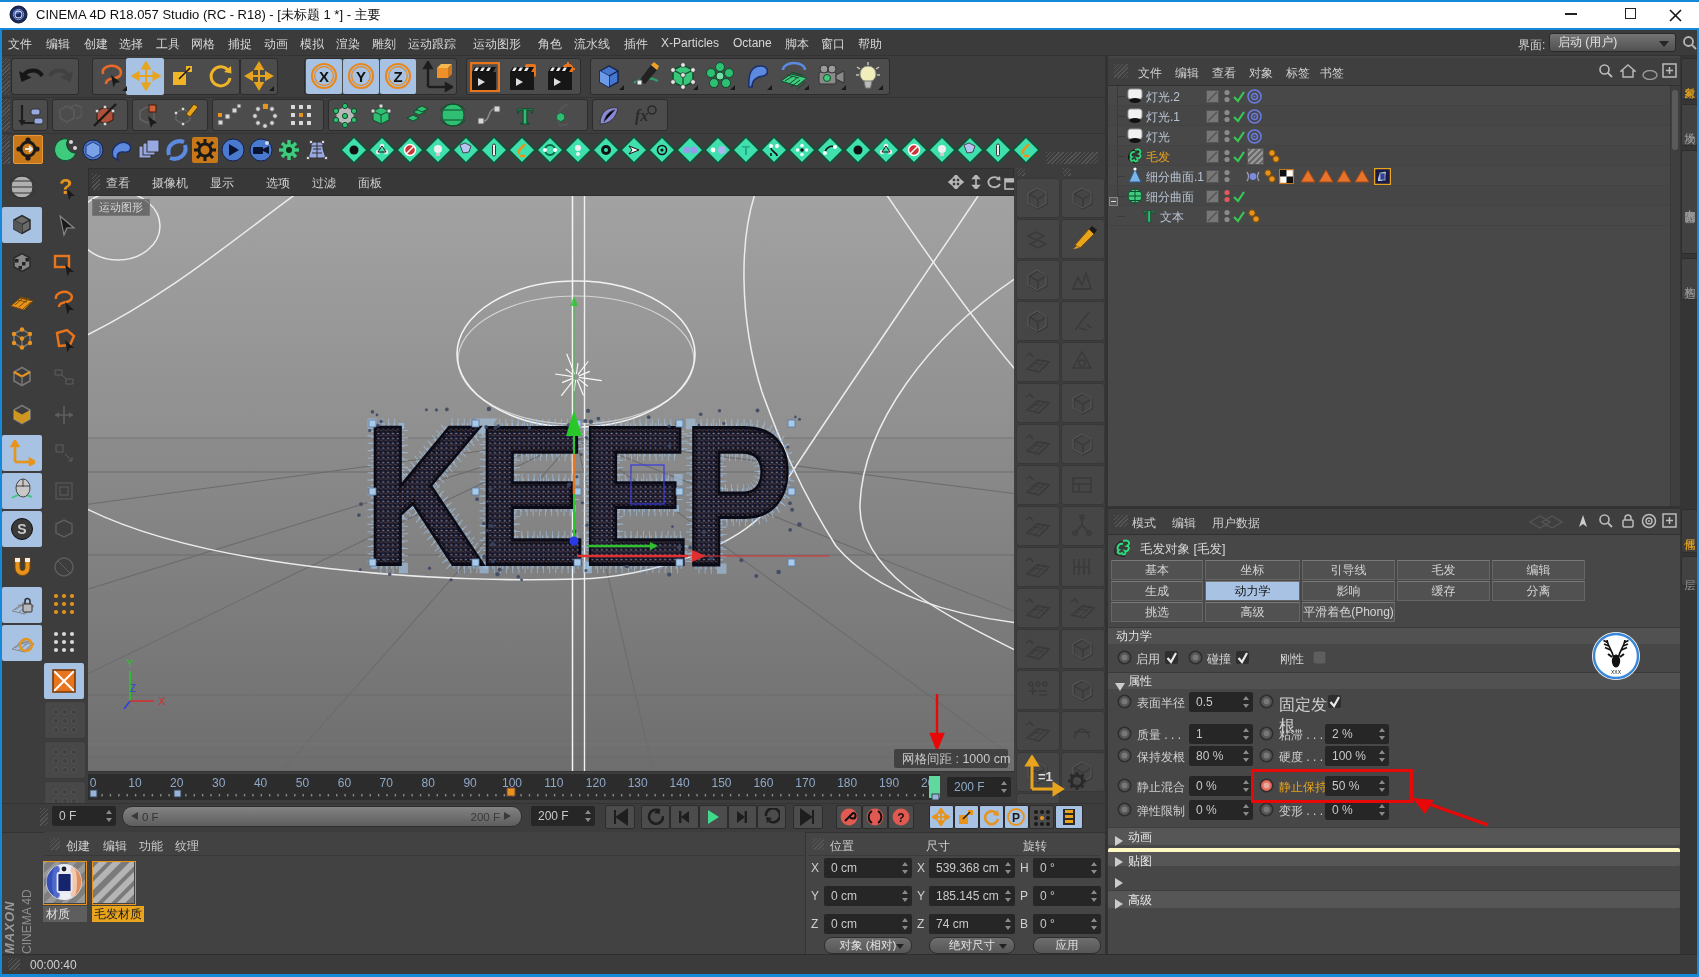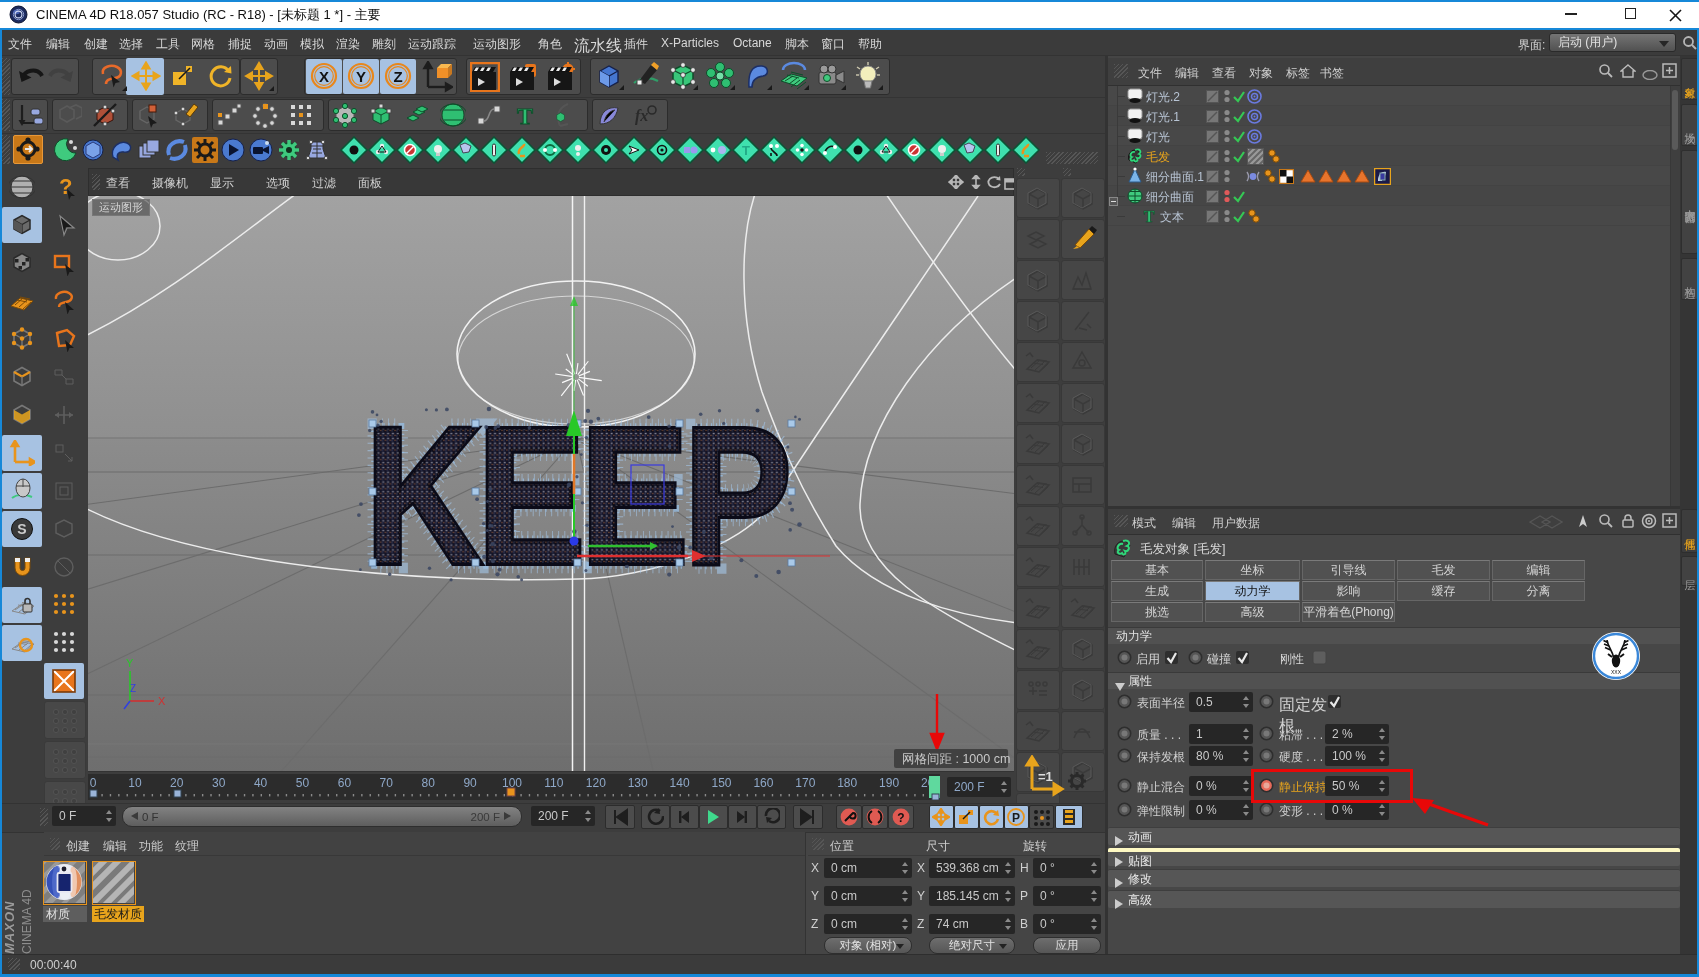--- a/index.html
+++ b/index.html
@@ -41,21 +41,21 @@
 <div class="abs" style="left:156px;top:36px;width:120px;height:16px;color:#d8d8d8;font-size:12px;">工具</div>
 <div class="abs" style="left:191px;top:36px;width:120px;height:16px;color:#d8d8d8;font-size:12px;">网格</div>
 <div class="abs" style="left:228px;top:36px;width:120px;height:16px;color:#d8d8d8;font-size:12px;">捕捉</div>
 <div class="abs" style="left:264px;top:36px;width:120px;height:16px;color:#d8d8d8;font-size:12px;">动画</div>
 <div class="abs" style="left:300px;top:36px;width:120px;height:16px;color:#d8d8d8;font-size:12px;">模拟</div>
 <div class="abs" style="left:336px;top:36px;width:120px;height:16px;color:#d8d8d8;font-size:12px;">渲染</div>
 <div class="abs" style="left:372px;top:36px;width:120px;height:16px;color:#d8d8d8;font-size:12px;">雕刻</div>
 <div class="abs" style="left:408px;top:36px;width:120px;height:16px;color:#d8d8d8;font-size:12px;">运动跟踪</div>
 <div class="abs" style="left:473px;top:36px;width:120px;height:16px;color:#d8d8d8;font-size:12px;">运动图形</div>
 <div class="abs" style="left:538px;top:36px;width:120px;height:16px;color:#d8d8d8;font-size:12px;">角色</div>
-<div class="abs" style="left:574px;top:36px;width:120px;height:16px;color:#d8d8d8;font-size:16px;">流水线</div>
+<div class="abs" style="left:574px;top:36px;width:120px;height:16px;color:#d8d8d8;font-size:12px;">流水线</div>
 <div class="abs" style="left:624px;top:36px;width:120px;height:16px;color:#d8d8d8;font-size:12px;">插件</div>
 <div class="abs" style="left:661px;top:36px;width:120px;height:16px;color:#d8d8d8;font-size:12px;">X-Particles</div>
 <div class="abs" style="left:733px;top:36px;width:120px;height:16px;color:#d8d8d8;font-size:12px;">Octane</div>
 <div class="abs" style="left:785px;top:36px;width:120px;height:16px;color:#d8d8d8;font-size:12px;">脚本</div>
 <div class="abs" style="left:821px;top:36px;width:120px;height:16px;color:#d8d8d8;font-size:12px;">窗口</div>
 <div class="abs" style="left:858px;top:36px;width:120px;height:16px;color:#d8d8d8;font-size:12px;">帮助</div>
 <div class="abs" style="left:1518px;top:37px;width:40px;height:14px;color:#d0d0d0;font-size:12px;">界面:</div>
 <div class="abs" style="left:1549px;top:33px;width:127px;height:19px;background:linear-gradient(#747474,#515151);border:1px solid #2a2a2a;border-radius:3px;color:#e2e2e2;font-size:12px;line-height:17px;padding-left:8px;">启动 (用户)<span style="position:absolute;right:6px;top:7px;border-left:5px solid transparent;border-right:5px solid transparent;border-top:6px solid #262626;"></span></div>
 <div class="abs" style="left:1682px;top:35px;width:16px;height:16px;"><svg width="16" height="16">
         <circle cx="6.5" cy="6.5" r="4.5" fill="none" stroke="#b5b5b5" stroke-width="1.8"></circle>
@@ -1726,21 +1726,20 @@
         <path d="M4 5 l22 2 -9 14z" fill="#e80808"></path>
       </svg></div>
 <div class="abs" style="left:1108px;top:827px;width:572px;height:18px;background:#565656;color:#e8e8e8;font-size:12px;line-height:18px;padding-left:20px;border-radius:2px;border-top:1px solid #3e3e3e;">动画</div>
 <div class="abs" style="left:1115px;top:832px;width:8px;height:10px;"><svg width="8" height="10" viewBox="0 0 8 10">
         <path d="M0 0 v10 l8-5z" fill="#ccc"></path>
       </svg></div>
 <div class="abs" style="left:1108px;top:848px;width:572px;height:18px;background:#565656;color:#e8e8e8;font-size:12px;line-height:18px;padding-left:20px;border-radius:2px;border-top:4px solid #fef9c3;">贴图</div>
 <div class="abs" style="left:1115px;top:853px;width:8px;height:10px;"><svg width="8" height="10" viewBox="0 0 8 10">
         <path d="M0 0 v10 l8-5z" fill="#ccc"></path>
       </svg></div>
-<div class="abs" style="left:1108px;top:869px;width:572px;height:18px;background:#565656;color:#e8e8e8;font-size:12px;line-height:18px;padding-left:20px;border-radius:2px;border-top:1px solid #3e3e3e;">修改</div>
 <div class="abs" style="left:1115px;top:874px;width:8px;height:10px;"><svg width="8" height="10" viewBox="0 0 8 10">
         <path d="M0 0 v10 l8-5z" fill="#ccc"></path>
       </svg></div>
 <div class="abs" style="left:1108px;top:890px;width:572px;height:18px;background:#565656;color:#e8e8e8;font-size:12px;line-height:18px;padding-left:20px;border-radius:2px;border-top:1px solid #3e3e3e;">高级</div>
 <div class="abs" style="left:1115px;top:895px;width:8px;height:10px;"><svg width="8" height="10" viewBox="0 0 8 10">
         <path d="M0 0 v10 l8-5z" fill="#ccc"></path>
       </svg></div>
 <div class="abs" style="left:1591px;top:631px;width:50px;height:50px;"><svg width="50" height="50">
         <circle cx="25" cy="25" r="24" fill="#fff"></circle>
         <circle cx="25" cy="25" r="22" fill="none" stroke="#3a87d8" stroke-width="2.4"></circle>

